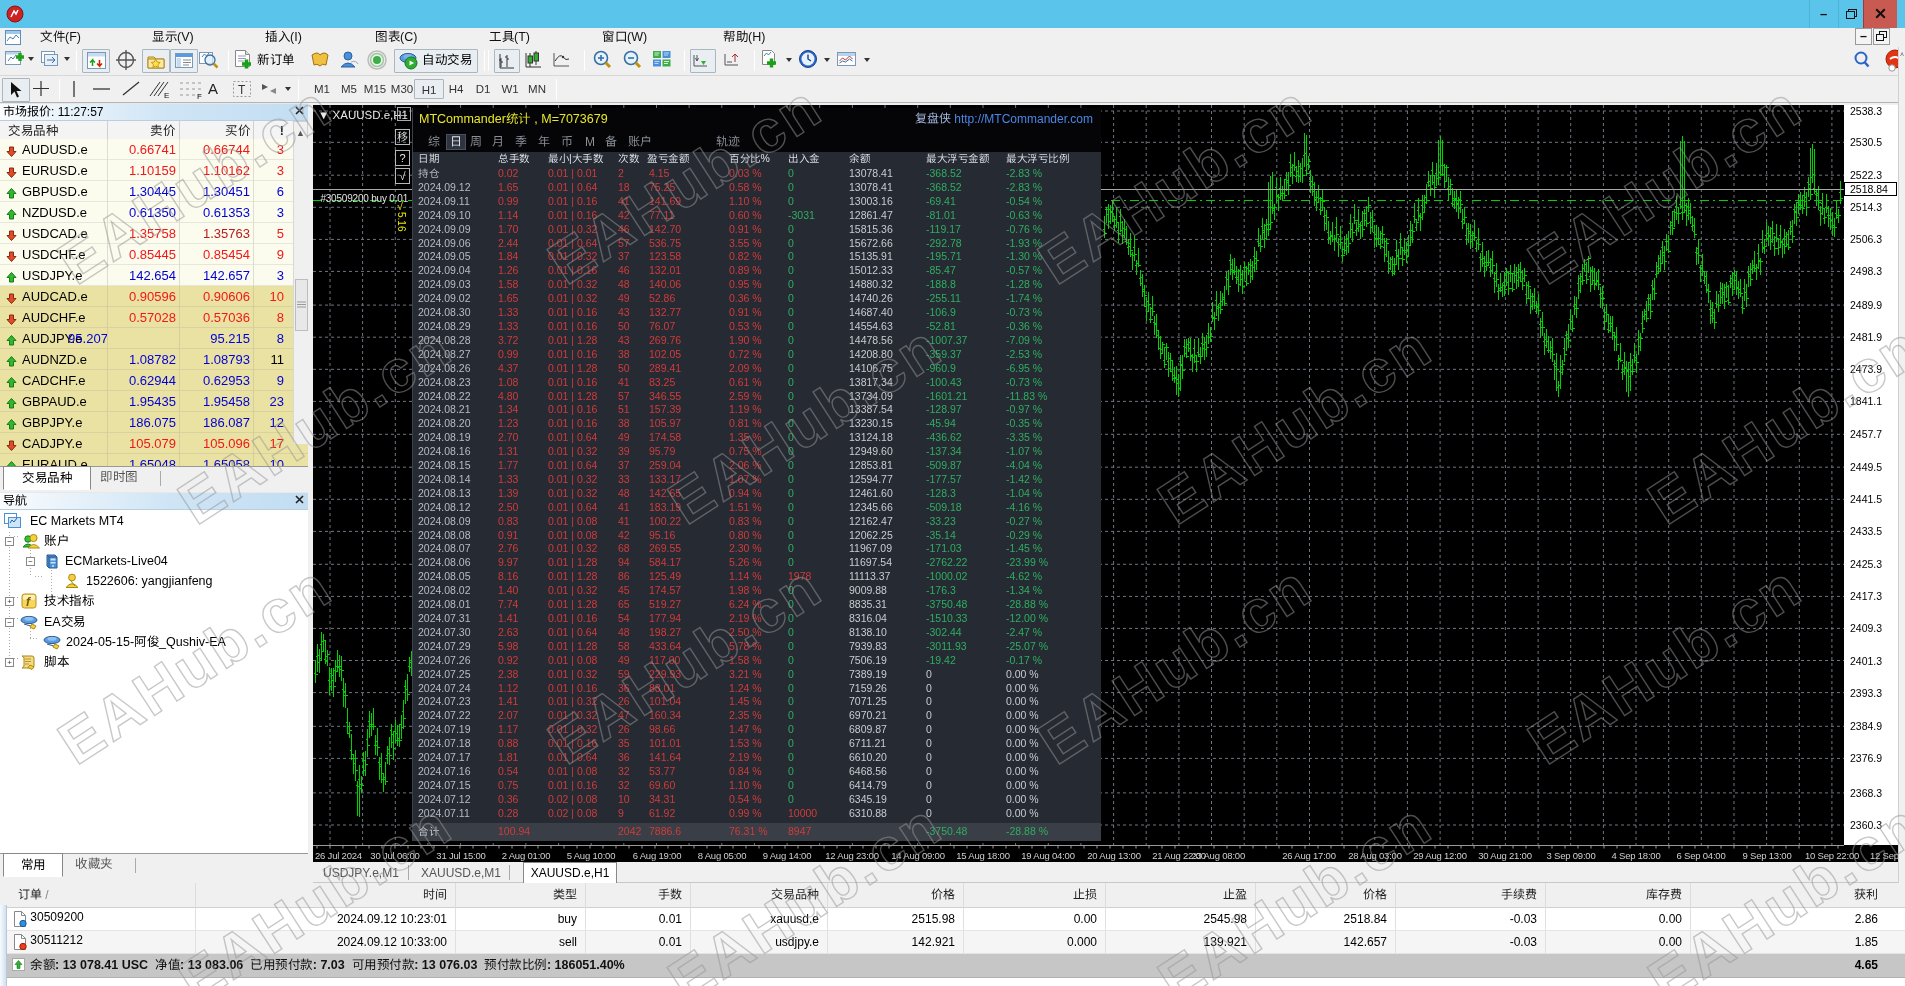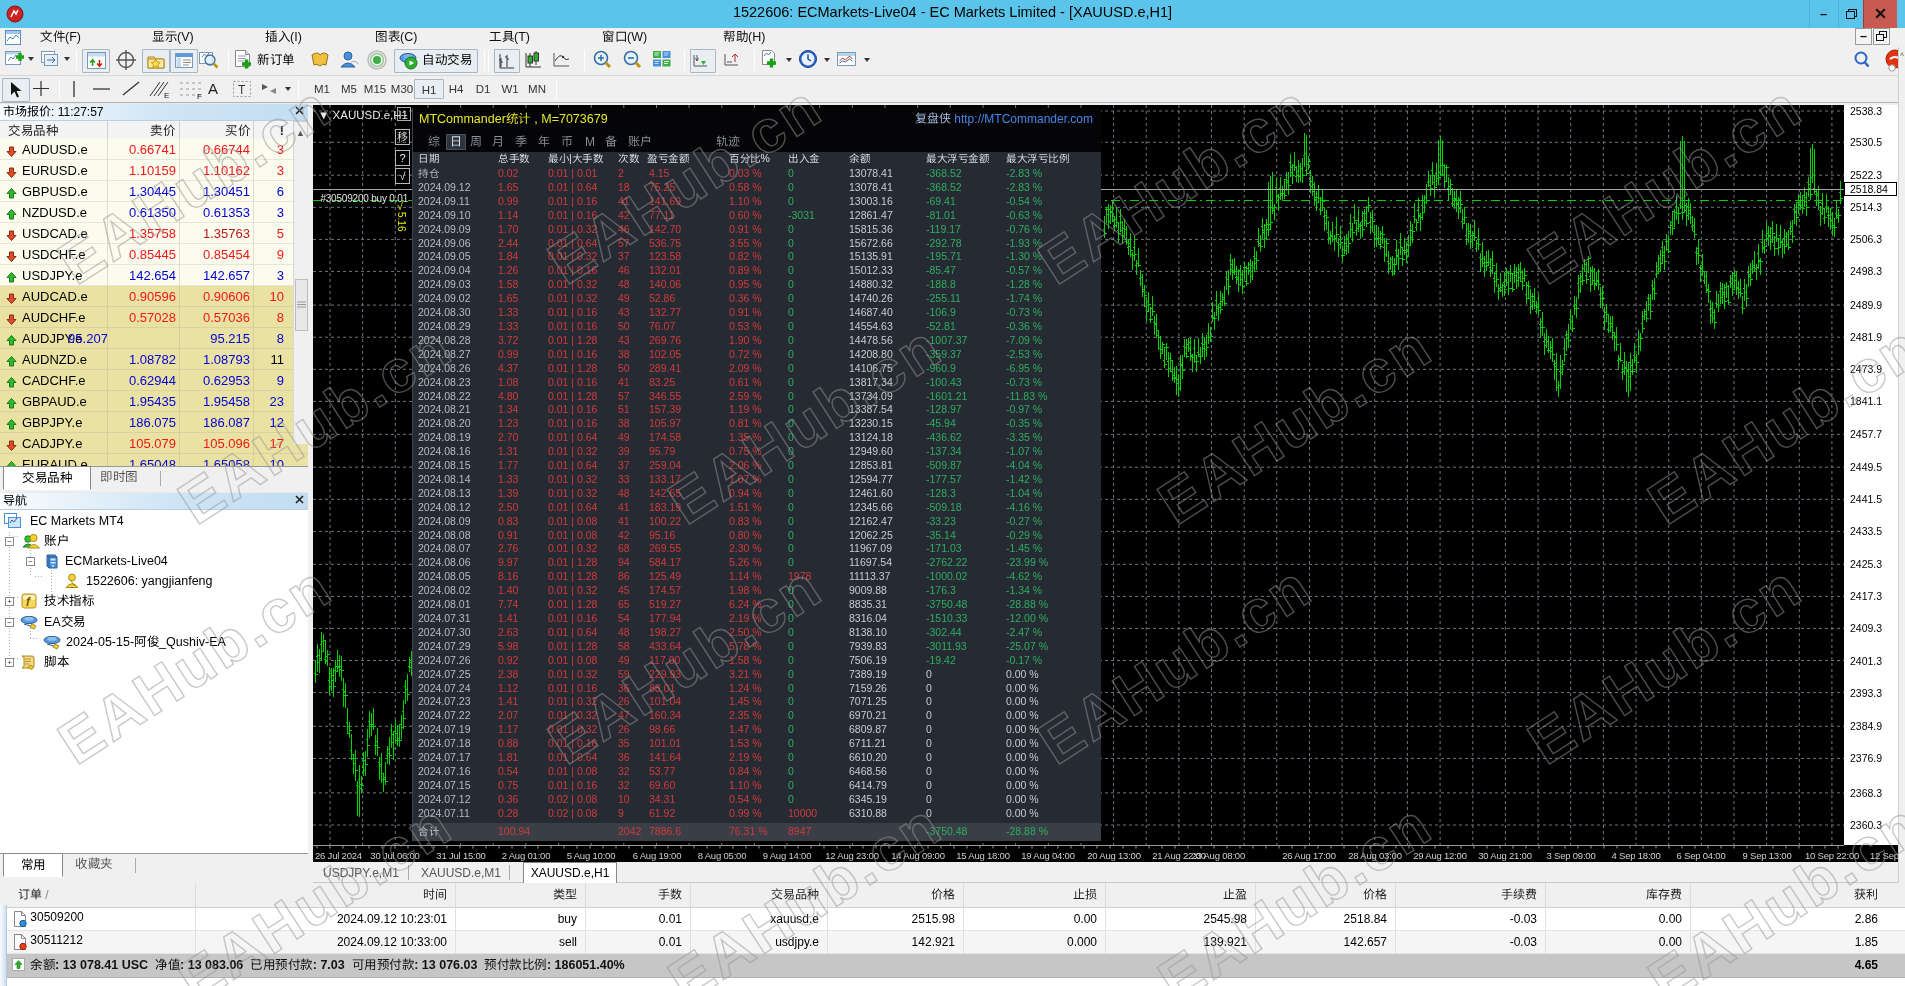--- a/index.html
+++ b/index.html
@@ -141,21 +141,20 @@
     <path id="g79FB" d="M199 118H269V961H199ZM47 327H392V397H47ZM196 353 242 371Q229 424 211 481Q192 539 169 594Q146 650 121 699Q97 748 71 783Q65 767 54 748Q42 728 33 714Q65 673 96 612Q128 551 154 483Q181 414 196 353ZM340 49 387 109Q346 126 293 141Q241 156 186 167Q131 178 79 186Q77 174 71 157Q64 140 57 128Q107 118 160 106Q212 94 259 79Q307 65 340 49ZM266 417Q274 426 292 448Q310 469 330 494Q350 520 367 541Q384 563 391 573L347 633Q340 617 325 591Q310 566 292 537Q275 509 259 485Q243 461 234 447ZM638 40 715 55Q669 124 600 191Q530 257 431 311Q425 303 416 293Q407 283 398 274Q388 265 380 260Q473 214 539 155Q604 95 638 40ZM699 403 776 418Q726 500 645 578Q563 657 443 717Q437 709 429 699Q420 689 411 680Q402 670 394 665Q470 630 529 586Q589 542 631 495Q674 448 699 403ZM606 136H849V200H549ZM827 136H841L854 133L902 157Q870 228 819 284Q769 340 705 383Q641 425 569 456Q497 486 422 506Q416 493 405 476Q393 459 383 448Q452 432 520 405Q588 378 648 341Q708 303 754 255Q800 207 827 149ZM655 495H905V560H595ZM882 495H896L909 492L958 514Q925 613 869 688Q813 762 739 816Q665 869 578 906Q492 942 400 964Q394 950 383 932Q372 914 361 902Q447 885 529 853Q610 821 680 772Q749 724 801 658Q854 592 882 507ZM511 291 566 254Q599 273 634 299Q670 325 691 347L632 388Q615 367 579 339Q544 311 511 291ZM559 686 615 648Q653 671 692 702Q732 733 753 758L694 800Q674 775 635 743Q596 710 559 686Z"></path>
     <path id="g95F4" d="M91 265H168V960H91ZM106 89 164 53Q188 74 212 99Q236 125 257 150Q278 175 289 196L227 236Q215 216 196 190Q176 164 153 138Q129 111 106 89ZM352 96H878V167H352ZM836 96H913V869Q913 900 905 917Q898 933 878 943Q858 952 826 954Q793 955 747 955Q744 941 738 921Q731 900 723 886Q755 887 782 887Q809 887 819 887Q829 886 832 882Q836 878 836 869ZM379 585V720H619V585ZM379 389V522H619V389ZM311 326H690V782H311Z"></path>
     <path id="g683C" d="M553 148H835V213H553ZM462 593H884V957H811V658H532V961H462ZM492 851H850V917H492ZM582 39 654 58Q628 125 591 187Q554 249 511 302Q468 356 422 396Q416 389 405 379Q394 370 383 360Q371 351 363 345Q432 291 490 210Q547 129 582 39ZM815 148H828L842 145L889 167Q857 260 804 336Q751 412 684 473Q617 533 540 577Q463 621 384 650Q377 636 364 618Q352 600 341 589Q416 566 489 526Q562 485 626 430Q690 376 739 308Q787 240 815 160ZM547 200Q579 270 637 342Q696 413 782 473Q867 532 977 565Q969 573 960 584Q951 595 944 607Q936 618 930 628Q819 589 733 525Q647 461 587 385Q527 309 493 235ZM52 254H403V325H52ZM202 40H273V959H202ZM199 299 247 315Q235 375 216 439Q196 504 173 566Q149 627 122 680Q95 733 67 771Q61 756 50 737Q38 718 28 705Q55 671 80 624Q106 577 129 522Q152 467 170 410Q188 353 199 299ZM269 365Q278 375 296 396Q315 418 336 444Q357 470 375 492Q393 514 400 524L355 581Q346 565 330 540Q314 515 295 487Q276 460 259 436Q242 412 231 399Z"></path>
   </svg>
 <div class="abs" id="titlebar">
     <svg class="abs" style="left:6px;top:5px" width="18" height="18">
       <circle cx="9" cy="9" r="8" fill="#cc2222"></circle>
       <circle cx="9" cy="9" r="8" fill="none" stroke="#881111"></circle>
       <path d="M5 12 L8 6 L10 9 L12 5" stroke="#fff" stroke-width="1.5" fill="none"></path>
     </svg>
-    <div class="ttl">1522606: ECMarkets-Live04 - EC Markets Limited - [XAUUSD.e,H1]</div>
     <div class="wbtn" style="left:1809px;width:28px;border-left:1px solid #49b3d9">–</div>
     <div class="wbtn" style="left:1838px;width:25px;border-left:1px solid #49b3d9"><svg width="11" height="10" style="margin-top:9px">
         <rect x="2.5" y="0.5" width="8" height="7" fill="none" stroke="#111"></rect>
         <rect x="0.5" y="2.5" width="8" height="7" fill="#5ac4ea" stroke="#111"></rect>
       </svg></div>
     <div class="wbtn" style="left:1863px;width:34px;background:#c85a52;border-left:1px solid #a33;color:#111"><svg width="11" height="11" viewBox="0 0 9 9" style="margin-top:8px">
         <path d="M1 1 L8 8 M8 1 L1 8" stroke="#111" stroke-width="1.7"></path>
       </svg></div>
   </div>
 <div class="abs" id="menubar">

